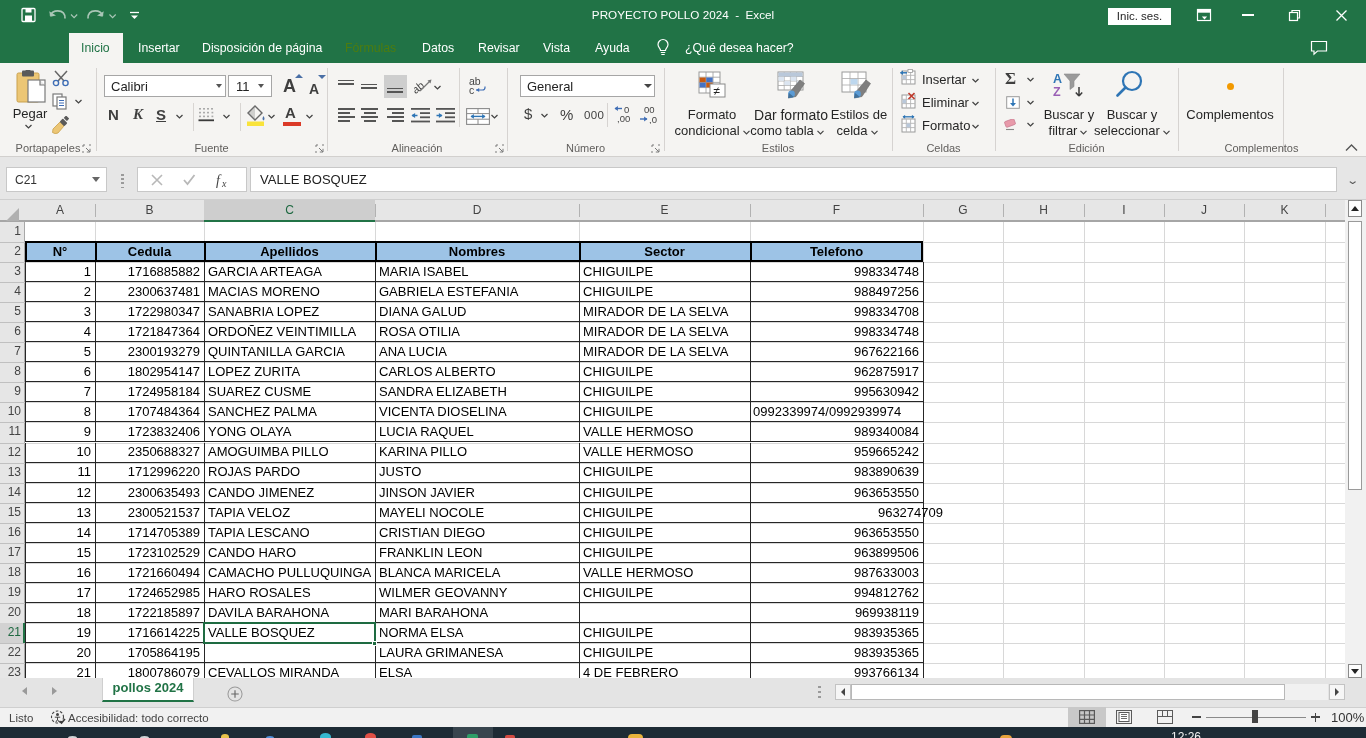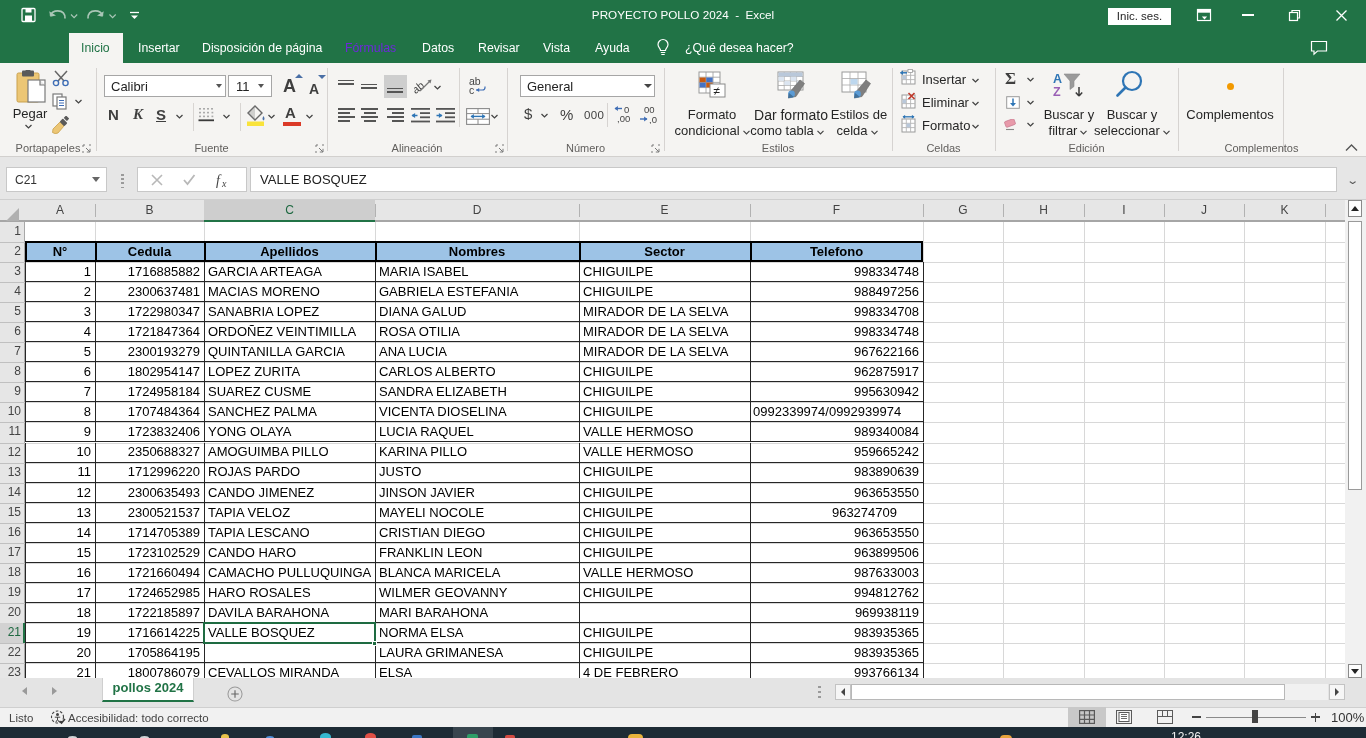--- a/index.html
+++ b/index.html
@@ -42,21 +42,21 @@
 </svg>
 <svg class="abs" style="left:1335px;top:9px" width="13" height="13" viewBox="0 0 13 13" stroke="#fff" stroke-width="1.3">
 <path d="M1.5 1.5 L11.5 11.5 M11.5 1.5 L1.5 11.5"></path>
 </svg>
 <div class="abs" style="left:0;top:31px;width:1366px;height:32px;background:#217346;"></div>
 <div class="abs" style="left:69px;top:33px;width:54px;height:30px;background:#f5f4f2;"></div>
 <div class="abs" style="left:15px;top:41px;font-size:12.3px;color:#4c1d95;margin-top:40px;">Archivo</div>
 <div class="abs" style="left:81px;top:41px;font-size:12.3px;color:#217346;">Inicio</div>
 <div class="abs" style="left:138px;top:41px;font-size:12.3px;color:#fff;">Insertar</div>
 <div class="abs" style="left:202px;top:41px;font-size:12.3px;color:#fff;">Disposición de página</div>
-<div class="abs" style="left:345px;top:41px;font-size:12.3px;color:#6d28d9;">Fórmulas</div>
+<div class="abs" style="left:345px;top:41px;font-size:12.3px;color:#4d7c0f;">Fórmulas</div>
 <div class="abs" style="left:422px;top:41px;font-size:12.3px;color:#fff;">Datos</div>
 <div class="abs" style="left:478px;top:41px;font-size:12.3px;color:#fff;">Revisar</div>
 <div class="abs" style="left:543px;top:41px;font-size:12.3px;color:#fff;">Vista</div>
 <div class="abs" style="left:595px;top:41px;font-size:12.3px;color:#fff;">Ayuda</div>
 <svg class="abs" style="left:655px;top:38px" width="16" height="20" viewBox="0 0 16 20" fill="none" stroke="#fff" stroke-width="1.2">
 <path d="M8 1.5 a5 5 0 0 1 5 5 c0 2.4 -1.6 3.3 -2.2 4.8 l-.3 1.2 h-5 l-.3 -1.2 C4.6 9.8 3 8.9 3 6.5 a5 5 0 0 1 5 -5z"></path>
 <path d="M5.8 14.5 h4.4 M6.3 16.5 h3.4"></path>
 </svg>
 <div class="abs" style="left:685px;top:41px;font-size:12.3px;color:#fff;">¿Qué desea hacer?</div>
 <svg class="abs" style="left:1310px;top:40px" width="18" height="16" viewBox="0 0 18 16" fill="none" stroke="#fff" stroke-width="1.2">
@@ -674,21 +674,21 @@
 <div class="abs" style="left:204px;top:502.6px;width:171px;height:20.1px;border-left:1px solid #262626;border-bottom:1px solid #262626;"></div>
 <div class="abs" style="left:375px;top:502.6px;width:204px;height:20.1px;border-left:1px solid #262626;border-bottom:1px solid #262626;"></div>
 <div class="abs" style="left:579px;top:502.6px;width:171px;height:20.1px;border-left:1px solid #262626;border-bottom:1px solid #262626;"></div>
 <div class="abs" style="left:750px;top:502.6px;width:173px;height:20.1px;border-left:1px solid #262626;border-bottom:1px solid #262626;"></div>
 <div class="abs" style="left:923px;top:502.6px;width:1px;height:20.1px;background:#262626;"></div>
 <div class="abs" style="left:25px;top:504.5px;width:66px;text-align:right;font-size:13px;color:#000;">13</div>
 <div class="abs" style="left:95px;top:504.5px;width:105px;text-align:right;font-size:13px;color:#000;">2300521537</div>
 <div class="abs" style="left:208px;top:504.5px;font-size:13px;color:#000;white-space:nowrap;">TAPIA VELOZ</div>
 <div class="abs" style="left:379px;top:504.5px;font-size:13px;color:#000;white-space:nowrap;">MAYELI NOCOLE</div>
 <div class="abs" style="left:583px;top:504.5px;font-size:13px;color:#000;white-space:nowrap;">CHIGUILPE</div>
-<div class="abs" style="left:728px;top:504.5px;width:169px;text-align:right;font-size:13px;color:#000;padding-left:35px;">963274709</div>
+<div class="abs" style="left:774px;top:504.5px;width:169px;text-align:right;font-size:13px;color:#000;padding-left:35px;">963274709</div>
 <div class="abs" style="left:25px;top:522.7px;width:70px;height:20.1px;border-left:1px solid #262626;border-bottom:1px solid #262626;"></div>
 <div class="abs" style="left:95px;top:522.7px;width:109px;height:20.1px;border-left:1px solid #262626;border-bottom:1px solid #262626;"></div>
 <div class="abs" style="left:204px;top:522.7px;width:171px;height:20.1px;border-left:1px solid #262626;border-bottom:1px solid #262626;"></div>
 <div class="abs" style="left:375px;top:522.7px;width:204px;height:20.1px;border-left:1px solid #262626;border-bottom:1px solid #262626;"></div>
 <div class="abs" style="left:579px;top:522.7px;width:171px;height:20.1px;border-left:1px solid #262626;border-bottom:1px solid #262626;"></div>
 <div class="abs" style="left:750px;top:522.7px;width:173px;height:20.1px;border-left:1px solid #262626;border-bottom:1px solid #262626;"></div>
 <div class="abs" style="left:923px;top:522.7px;width:1px;height:20.1px;background:#262626;"></div>
 <div class="abs" style="left:25px;top:524.6px;width:66px;text-align:right;font-size:13px;color:#000;">14</div>
 <div class="abs" style="left:95px;top:524.6px;width:105px;text-align:right;font-size:13px;color:#000;">1714705389</div>
 <div class="abs" style="left:208px;top:524.6px;font-size:13px;color:#000;white-space:nowrap;">TAPIA LESCANO</div>

